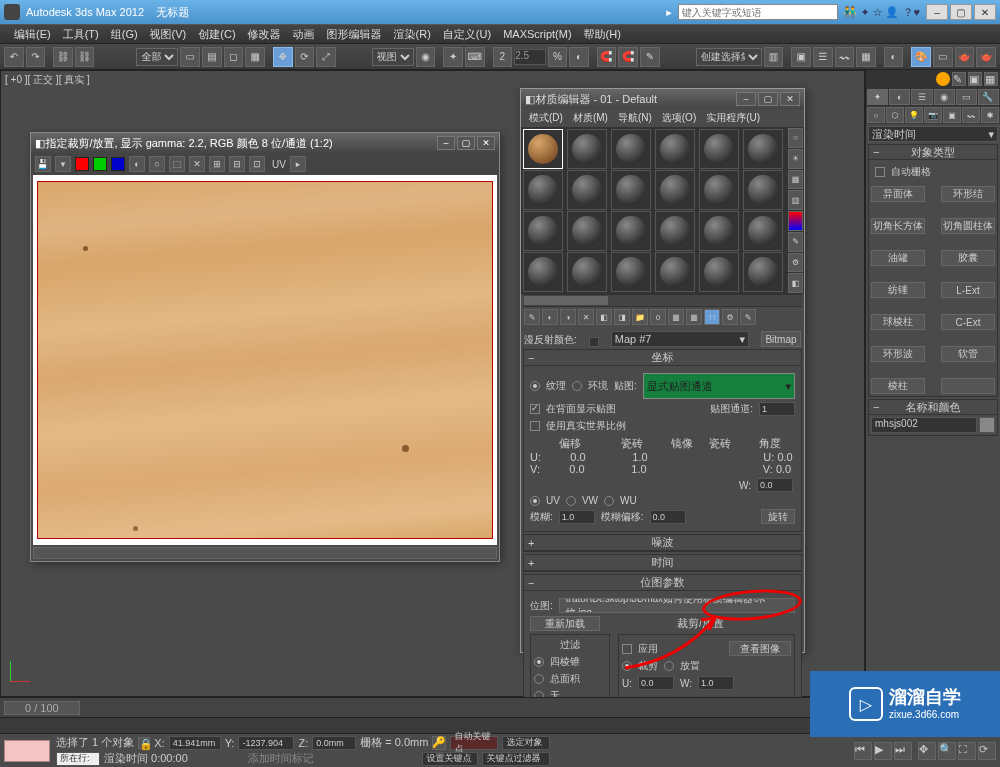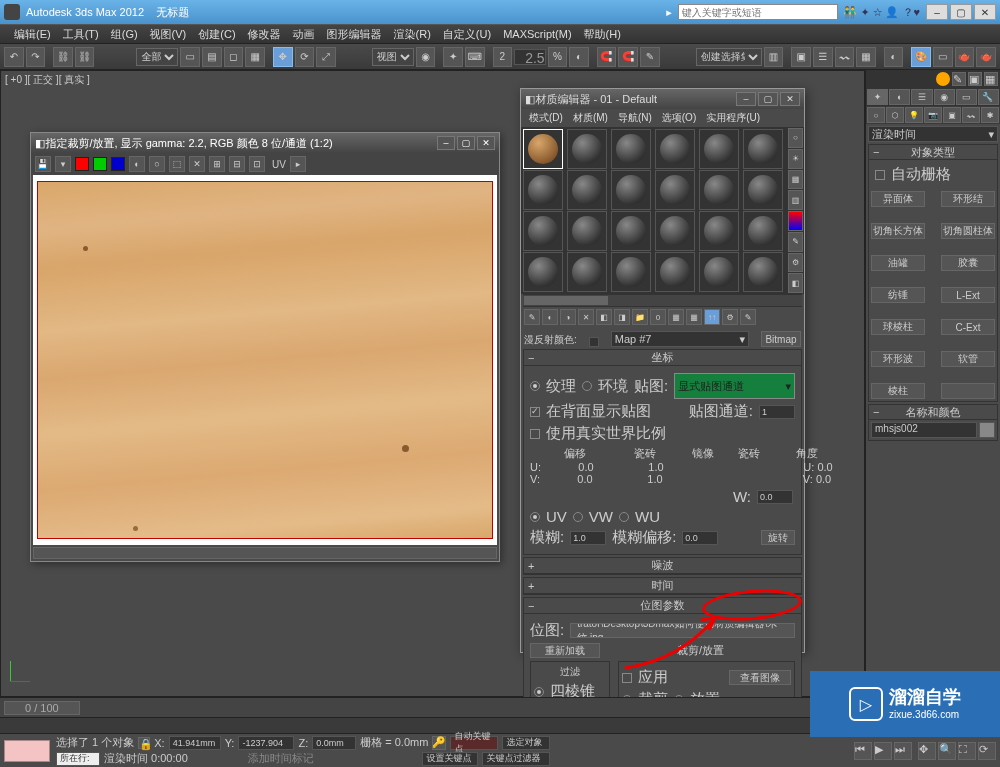--- a/index.html
+++ b/index.html
@@ -17,21 +17,21 @@
 
 .menubar { height: 20px; background: linear-gradient(#444, #333); display: flex; align-items: center; padding: 0 8px; border-top: 1px solid #555; border-bottom: 1px solid #222; }
 .menubar span { padding: 0 6px; color: #ddd; font-size: 11px; cursor: default; }
 
 
 .toolbar { height: 26px; background: linear-gradient(#4a4a4a, #3a3a3a); display: flex; align-items: center; padding: 0 4px; gap: 2px; border-bottom: 1px solid #222; }
 .toolbar .tbtn { width: 20px; height: 20px; background: #555; border: 1px solid #666; display:flex;align-items:center;justify-content:center;font-size:10px;color:#ccc; }
 .toolbar .tbtn.on { background: #6a9ed8; border-color:#88bbee; }
 .toolbar .sep { width: 4px; }
 .toolbar select { height: 18px; background: #444; color: #ccc; border: 1px solid #666; font-size: 10px; margin-left: 34px; }
-.toolbar .spinner { width: 32px; height: 16px; background: #333; border: 1px solid #555; color: #999; font-size: 14px; text-align: right; }
+.toolbar .spinner { width: 32px; height: 16px; background: #333; border: 1px solid #555; color: #999; font-size: 10px; text-align: left; }
 
 
 .viewport-full { position: absolute; left: 0; top: 70px; right: 135px; bottom: 70px; background: #4a4a4a; border: 1px solid #222; }
 .viewport-label { position: absolute; top: 2px; left: 4px; color: #ccc; font-size: 10px; }
 
 
 .img-win { position: absolute; left: 30px; top: 132px; width: 470px; height: 430px; background: #4a4a4a; border: 1px solid #888; box-shadow: 2px 2px 8px rgba(0,0,0,.4); }
 .img-win .iw-title { height: 20px; background: linear-gradient(#666, #444); display:flex;align-items:center;padding:0 4px;color:#fff;font-size:10px; }
 .img-win .iw-title .t { flex:1; }
 .img-win .iw-title .wbtn { width: 18px; height: 14px; background:#555; border:1px solid #777; margin-left:2px; display:flex;align-items:center;justify-content:center;font-size:9px; }
@@ -72,22 +72,22 @@
 .rollout-hd { height:16px;background:#4a4a4a;display:flex;align-items:center;justify-content:center;font-size:10px;color:#ccc;border-bottom:1px solid #333;position:relative; }
 .rollout-hd .pm { position:absolute;left:4px; }
 .rollout-bd { padding:4px 6px;background:#4a4a4a; }
 .row { display:flex;align-items:center;gap:6px;margin:3px 0;font-size:10px; }
 .row .radio { width:10px;height:10px;border:1px solid #888;border-radius:50%;display:inline-block;position:relative; }
 .row .radio.on::after { content:"";position:absolute;left:2px;top:2px;width:4px;height:4px;background:#ccc;border-radius:50%; }
 .row .chk { width:10px;height:10px;border:1px solid #888;display:inline-block;position:relative; }
 .row .chk.on::after { content:"✓";position:absolute;left:0;top:-2px;font-size:9px;color:#ccc; }
 .row .spin { width:36px;height:14px;background:#333;border:1px solid #555;color:#ccc;font-size:9px;display:flex;align-items:center;padding:0 2px; }
 .row .drop { height:14px;background:#15803d;border:1px solid #888;color:#222;font-size:10px;display:flex;align-items:center;padding:12px 3px; }
-.row label { font-size:15px; }
-.cols { display:grid;grid-template-columns:auto 50px 50px 26px 26px 50px;align-items:center;gap:20px;font-size:10px;text-align:center; }
+.row label { font-size:10px; }
+.cols { display:grid;grid-template-columns:auto 50px 50px 26px 26px 50px;align-items:center;gap:12px;font-size:10px;text-align:center; }
 .col-lbl { text-align:right; }
 .thin-btn { height:15px;background:#555;border:1px solid #666;font-size:10px;display:flex;align-items:center;justify-content:center;padding:0 6px; }
 
 
 .cmdpanel { position:absolute;right:0;top:70px;width:135px;bottom:70px;background:#4a4a4a;border-left:1px solid #222; }
 .cmdpanel .tabs { height:18px;display:flex;gap:1px;padding:1px;background:#333; }
 .cmdpanel .tabs .t { flex:1;background:#555;border:1px solid #666;display:flex;align-items:center;justify-content:center;font-size:9px; }
 .cmdpanel .tabs .t.on { background:#666; }
 .cmdpanel .subtabs { height:18px;display:flex;gap:1px;padding:1px;background:#3a3a3a; }
 .cmdpanel .subtabs .t { flex:1;background:#555;border:1px solid #666;font-size:8px;display:flex;align-items:center;justify-content:center; }

